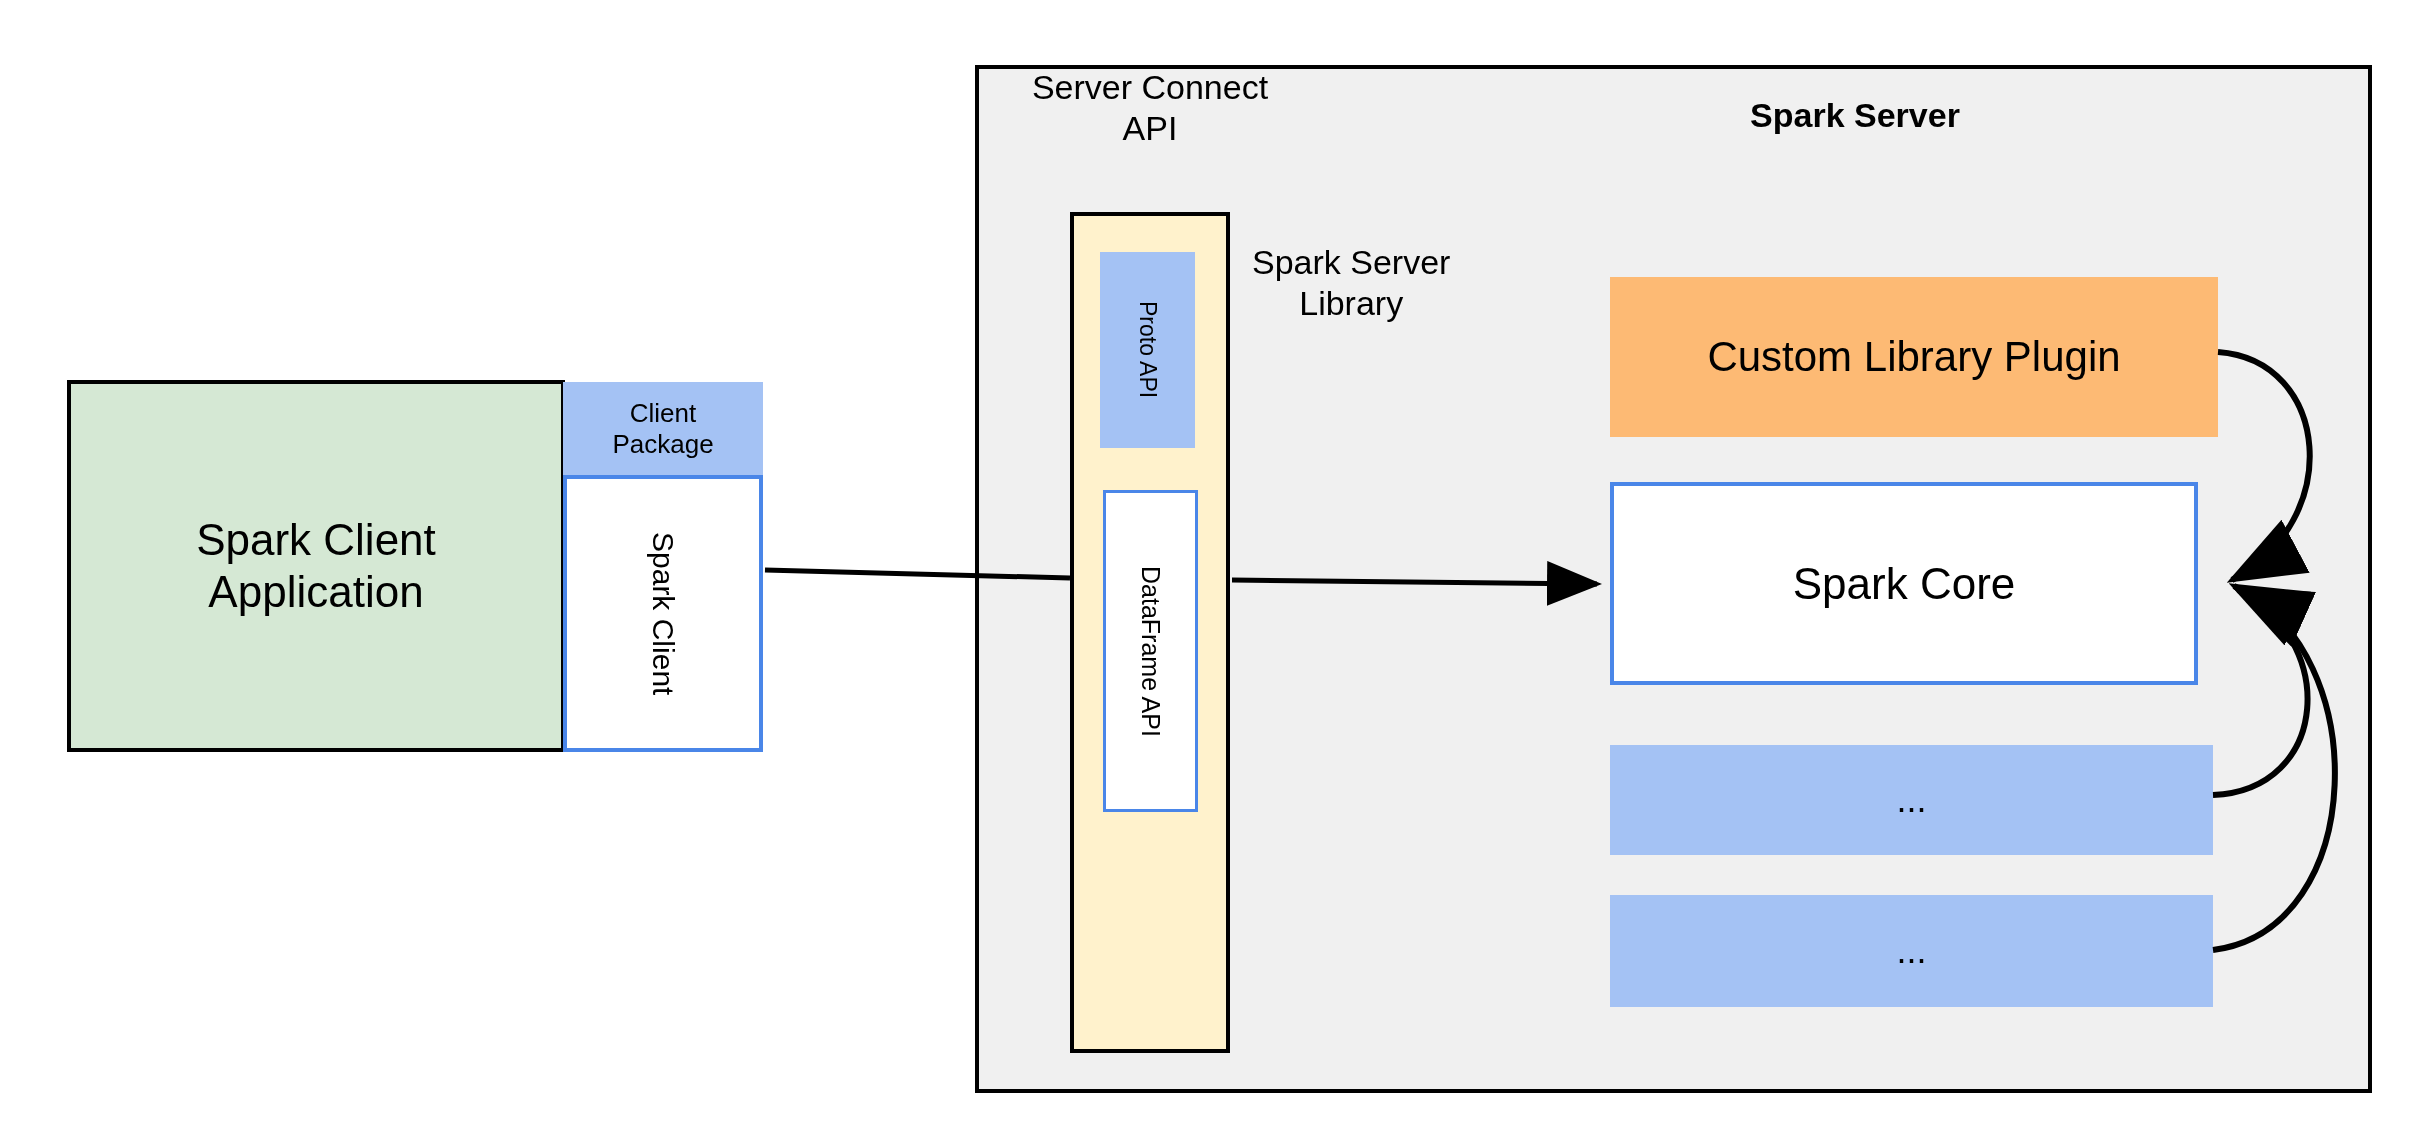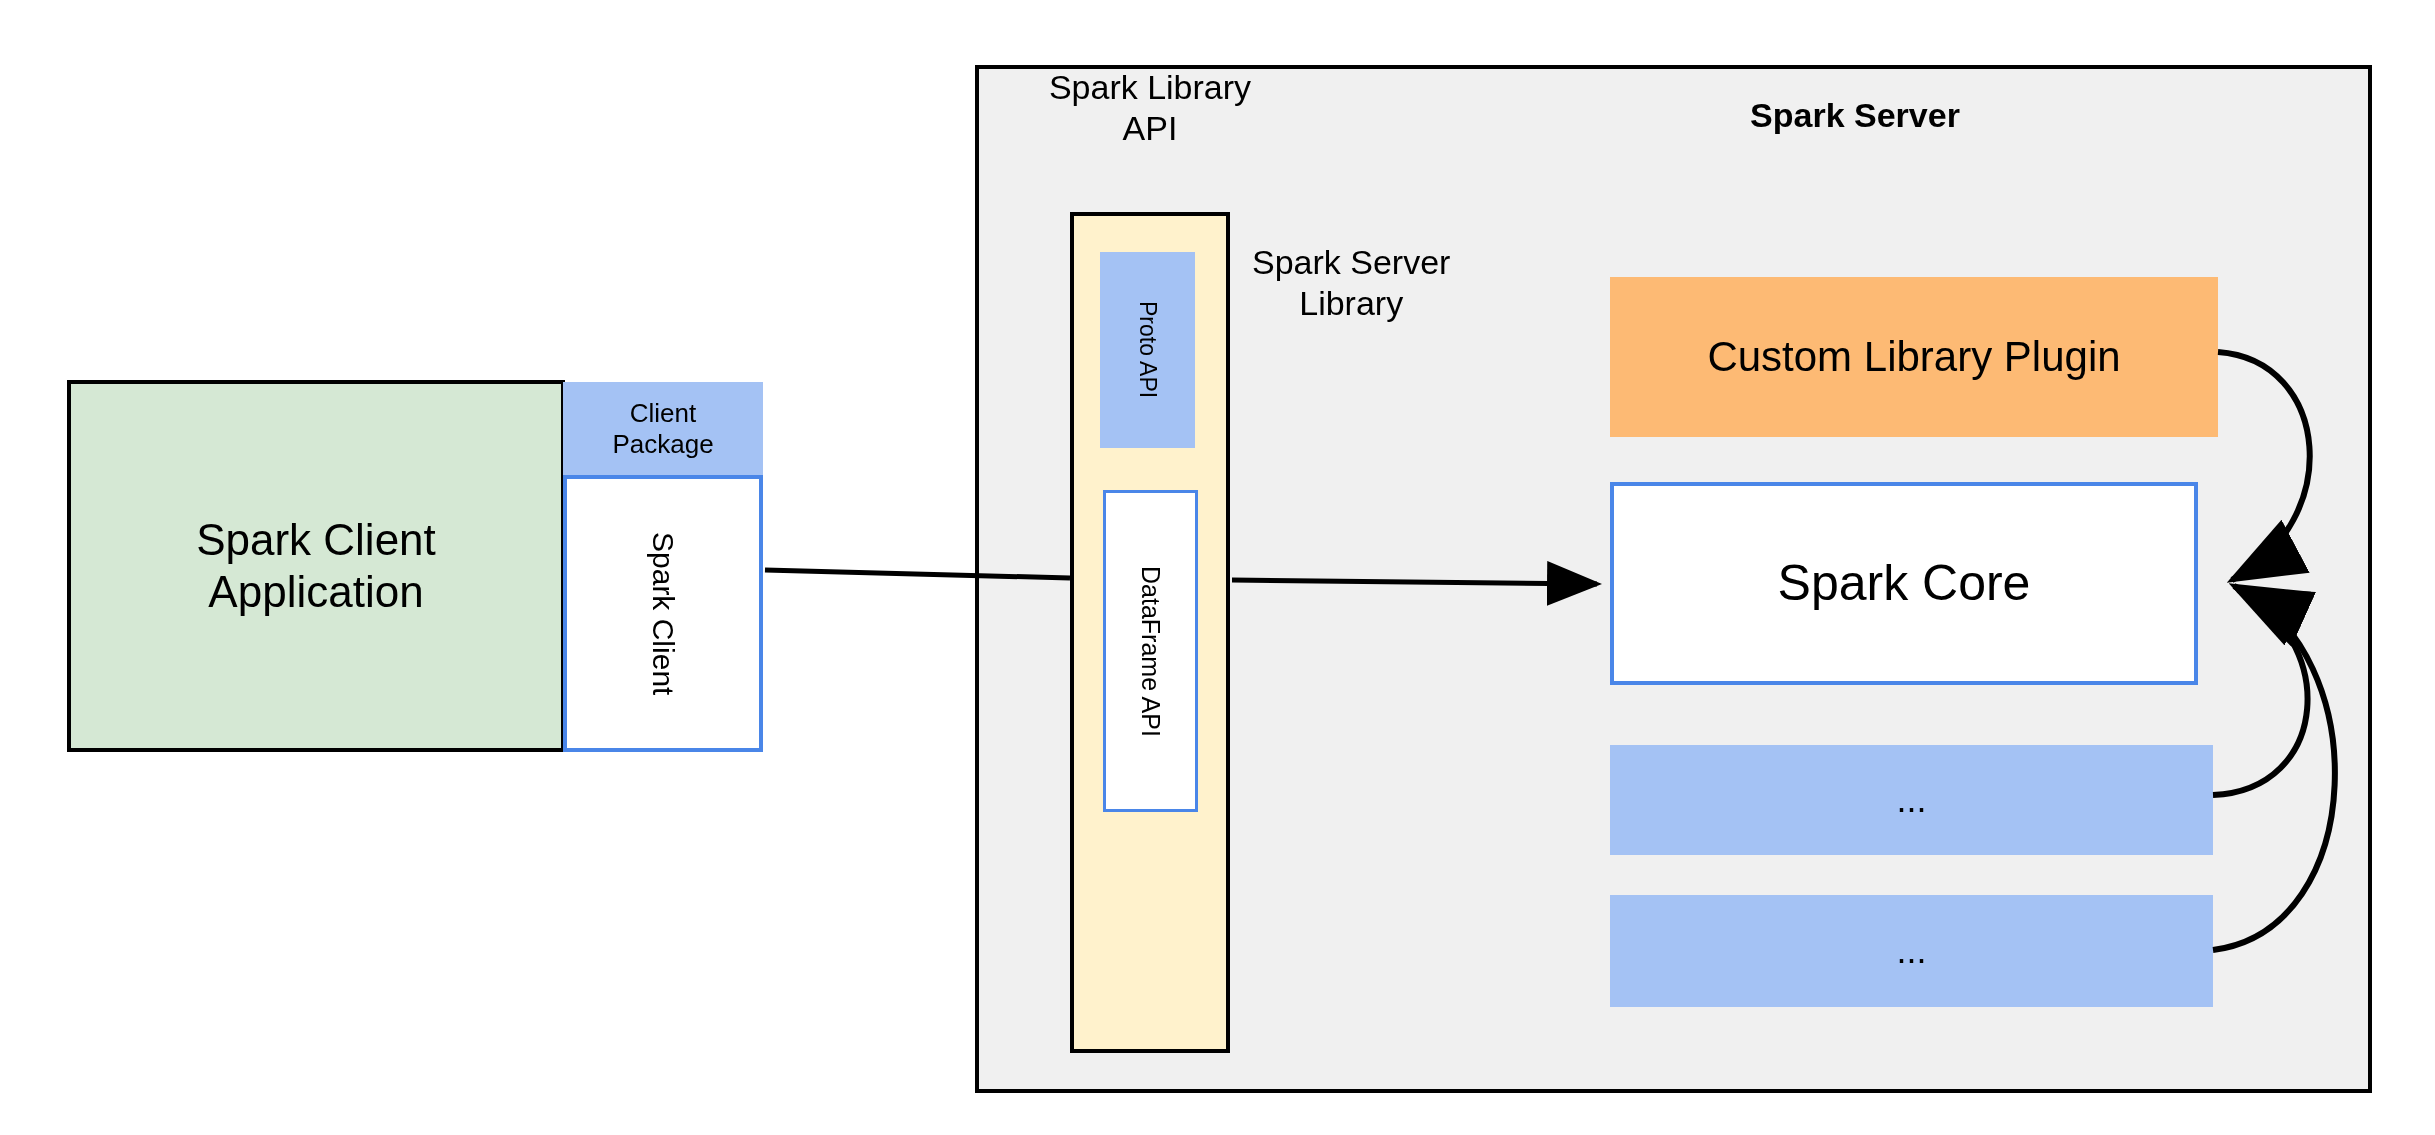--- a/index.html
+++ b/index.html
@@ -148,21 +148,21 @@
     background: #fdba74;
     border: none;
     font-size: 42px;
     z-index: 3;
   }
   #spark-core {
     left: 1610px; top: 482px;
     width: 588px; height: 203px;
     background: #ffffff;
     border: 4px solid #4a86e8;
-    font-size: 50px;
+    font-size: 44px;
     z-index: 3;
   }
   #ellipsis-1 {
     left: 1610px; top: 745px;
     width: 603px; height: 110px;
     background: #a4c2f4;
     border: none;
     font-size: 36px;
     z-index: 3;
   }
@@ -194,21 +194,21 @@
   <div class="node" id="client-app">Spark Client
 Application</div>
 
   <div class="node" id="client-package">Client
 Package</div>
 
   <div class="node" id="spark-client">
     <span class="vtext">Spark Client</span>
   </div>
 
-  <div class="label-free" id="connect-api-label">Spark Library
+  <div class="label-free" id="connect-api-label">Server Connect
 API</div>
 
   <div class="label-free" id="server-title">Spark Server</div>
 
   <div class="label-free" id="server-library-label">Spark Server
 Library</div>
 
   <div class="node" id="connect-column"></div>
 
   <div class="node" id="proto-api">

